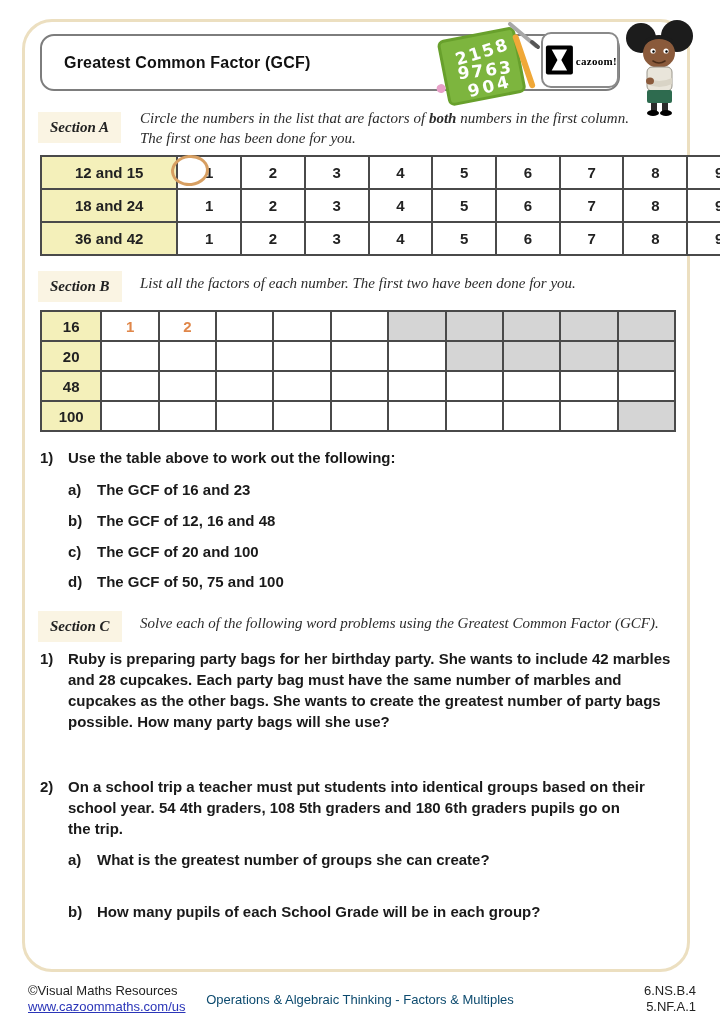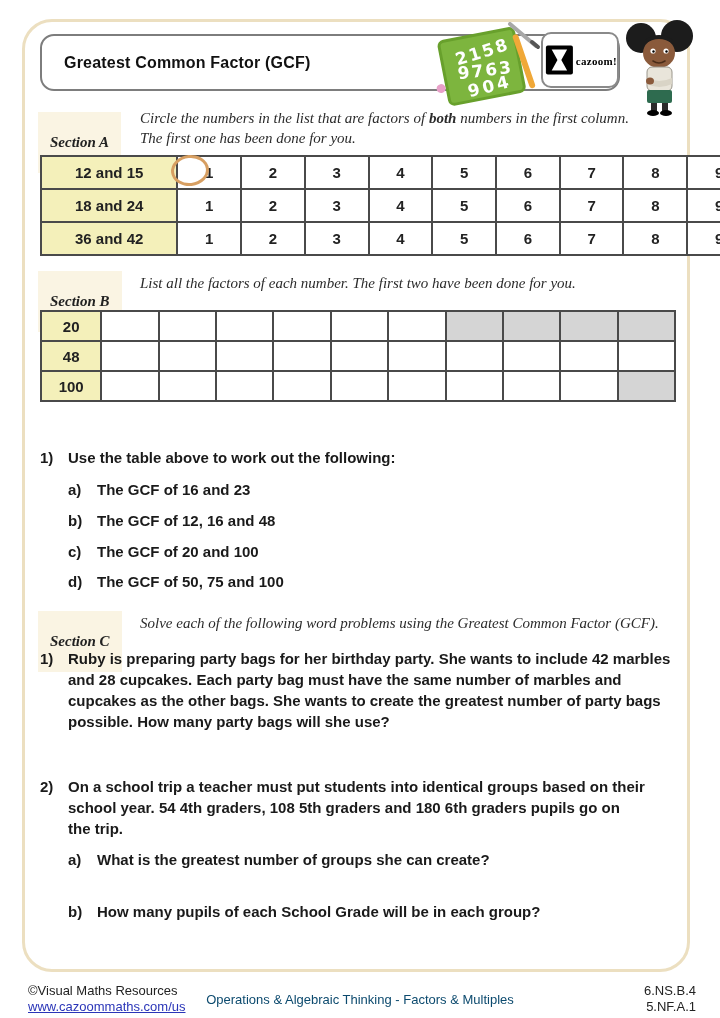--- a/index.html
+++ b/index.html
@@ -19,21 +19,21 @@
   .board { position:absolute; left:424px; top:22px; width:126px; height:88px; z-index:3; }
   .logobox { position:absolute; left:541px; top:32px; width:78px; height:56px;
              background:#fff; border:2px solid #8a8a8a; border-radius:10px; z-index:2;
              display:flex; flex-direction:row; align-items:center; justify-content:center; }
   .logo-mark { width:34px; height:30px; display:block; }
   .logo-text { font-size:11px; font-weight:bold; color:#000; margin-top:1px;
                font-family:"Liberation Serif", serif; letter-spacing:.3px; }
   .girl { position:absolute; left:617px; top:20px; width:88px; height:97px; z-index:4; }
 
   
-  .seclabel { position:absolute; background:#faf4e3; padding:22px 12px;
+  .seclabel { position:absolute; background:#faf4e3; padding:7px 12px;
               font-family:"Liberation Serif", serif; font-style:italic; font-weight:bold;
               font-size:15px; color:#222; }
   .instr { position:absolute; font-family:"Liberation Serif", serif; font-style:italic;
            font-size:15px; color:#2b2b2b; line-height:19.5px; white-space:pre-line; }
   .instr b { font-weight:bold; }
 
   
   table { border-collapse:collapse; position:absolute; table-layout:fixed; }
   td { border:2px solid #4a4a4a; text-align:center; vertical-align:middle;
        font-weight:bold; font-size:15px; color:#222; background:#fff; }
@@ -161,20 +161,33 @@
     </tr>
   </tbody>
     </table>
   <div class="circle-mark"></div>
 
   <div class="seclabel" style="left:38px; top:271px;">Section B</div>
   <div class="instr" style="left:140px; top:274px; width:545px;">List all the factors of each number. The first two have been done for you.</div>
 
   <table class="tb">
     <tbody>
+        <tr>
+      <td class="lbl">16</td>
+      <td class="c orange">1</td>
+      <td class="c orange">2</td>
+      <td class="c"></td>
+      <td class="c"></td>
+      <td class="c"></td>
+      <td class="c gray"></td>
+      <td class="c gray"></td>
+      <td class="c gray"></td>
+      <td class="c gray"></td>
+      <td class="c gray"></td>
+    </tr>
     <tr>
       <td class="lbl">20</td>
       <td class="c"></td>
       <td class="c"></td>
       <td class="c"></td>
       <td class="c"></td>
       <td class="c"></td>
       <td class="c"></td>
       <td class="c gray"></td>
       <td class="c gray"></td>

